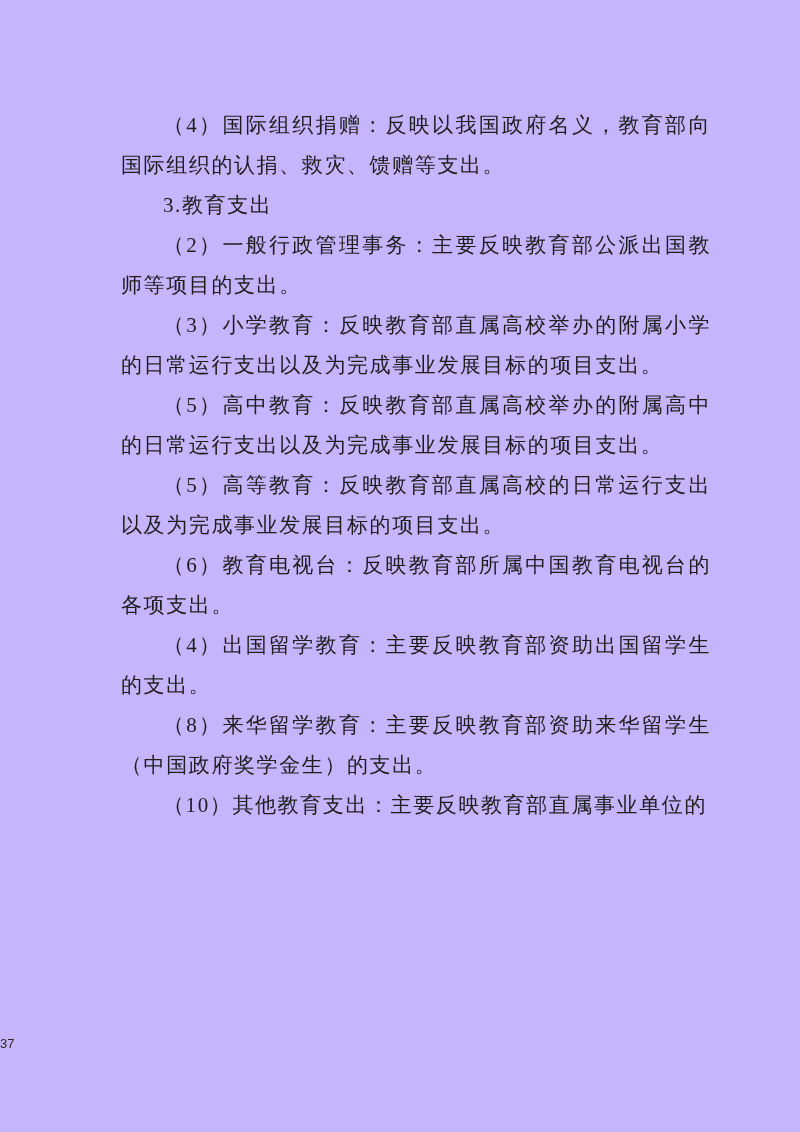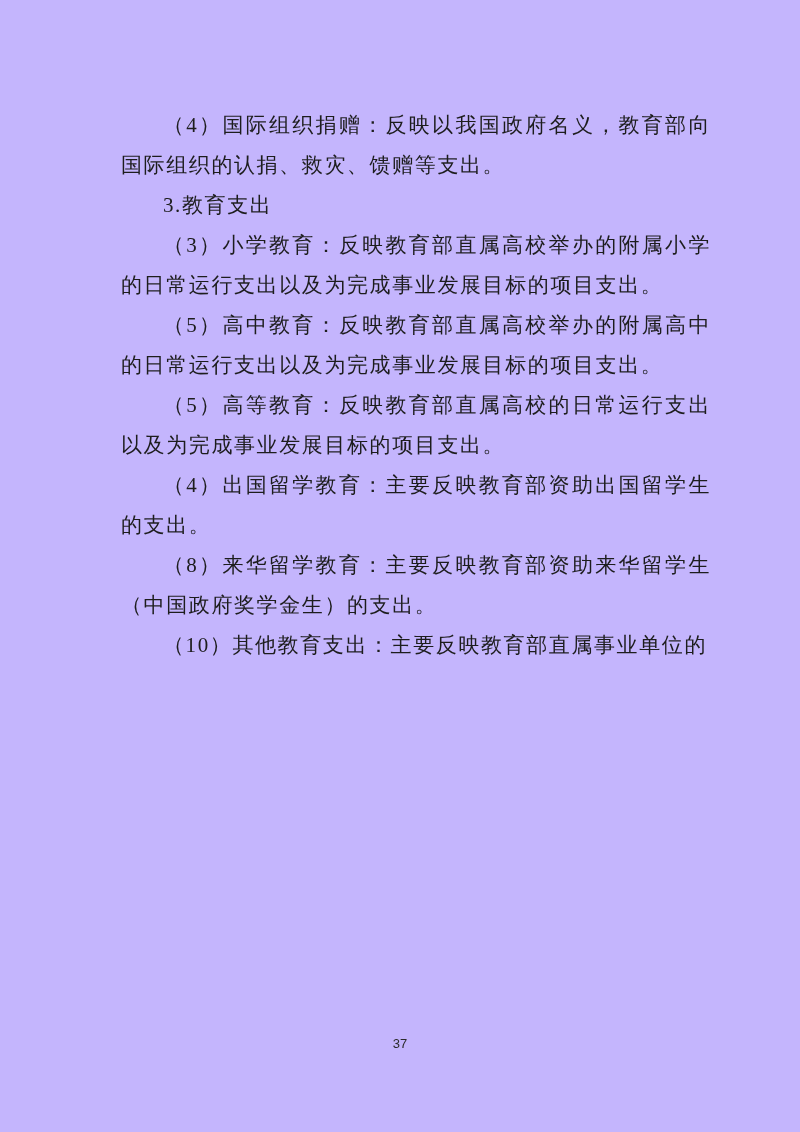--- a/index.html
+++ b/index.html
@@ -31,34 +31,36 @@
     text-align: justify;
     text-align-last: left;
     text-indent: 2em;
     word-break: break-all;
   }
   .footer {
     position: absolute;
     top: 1036px;
     left: 0;
     width: 800px;
-    text-align: center;
+    text-align: left;
     font-family: "Liberation Sans", "DejaVu Sans", sans-serif;
     font-size: 13px;
     color: #2b2b2b;
   }
 </style>
 </head>
 <body>
 
 <div class="page">
   <div class="content">
     <p class="para">（4）国际组织捐赠：反映以我国政府名义，教育部向国际组织的认捐、救灾、馈赠等支出。</p>
     <p class="para">3.教育支出</p>
+    <p class="para">（2）一般行政管理事务：主要反映教育部公派出国教师等项目的支出。</p>
     <p class="para">（3）小学教育：反映教育部直属高校举办的附属小学的日常运行支出以及为完成事业发展目标的项目支出。</p>
     <p class="para">（5）高中教育：反映教育部直属高校举办的附属高中的日常运行支出以及为完成事业发展目标的项目支出。</p>
     <p class="para">（5）高等教育：反映教育部直属高校的日常运行支出以及为完成事业发展目标的项目支出。</p>
+    <p class="para">（6）教育电视台：反映教育部所属中国教育电视台的各项支出。</p>
     <p class="para">（4）出国留学教育：主要反映教育部资助出国留学生的支出。</p>
     <p class="para">（8）来华留学教育：主要反映教育部资助来华留学生（中国政府奖学金生）的支出。</p>
     <p class="para">（10）其他教育支出：主要反映教育部直属事业单位的</p>
   </div>
   <div class="footer">37</div>
 </div>
 
 </body></html>

